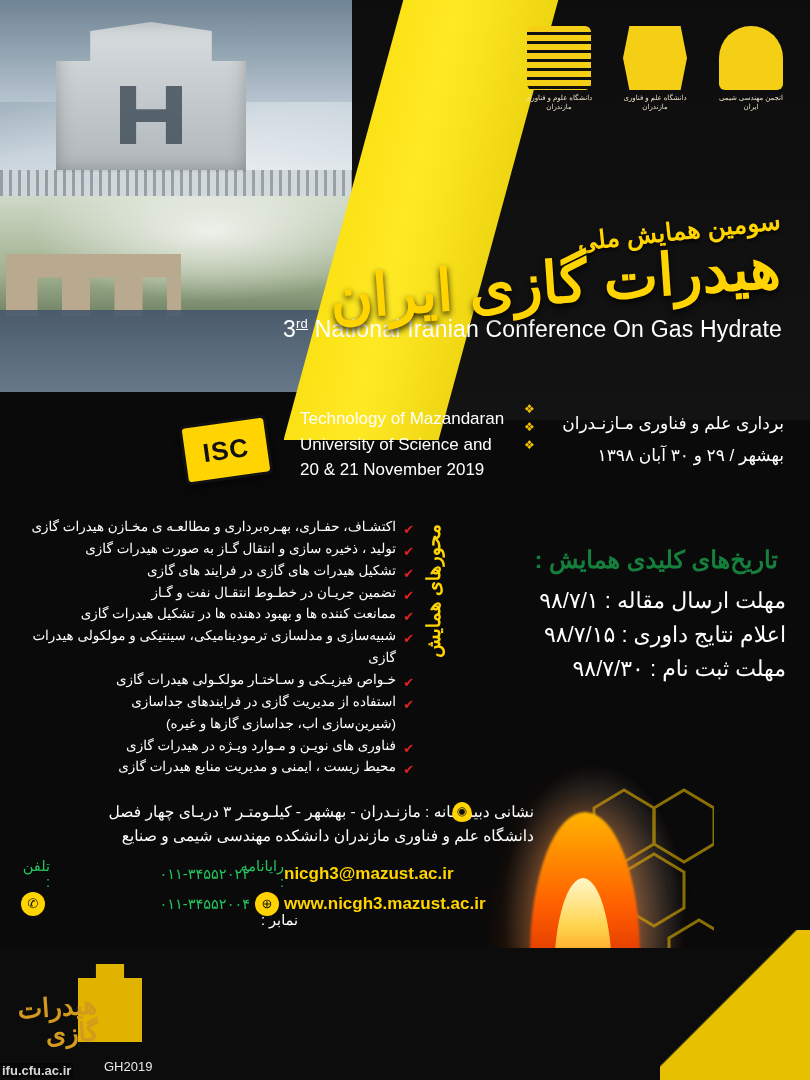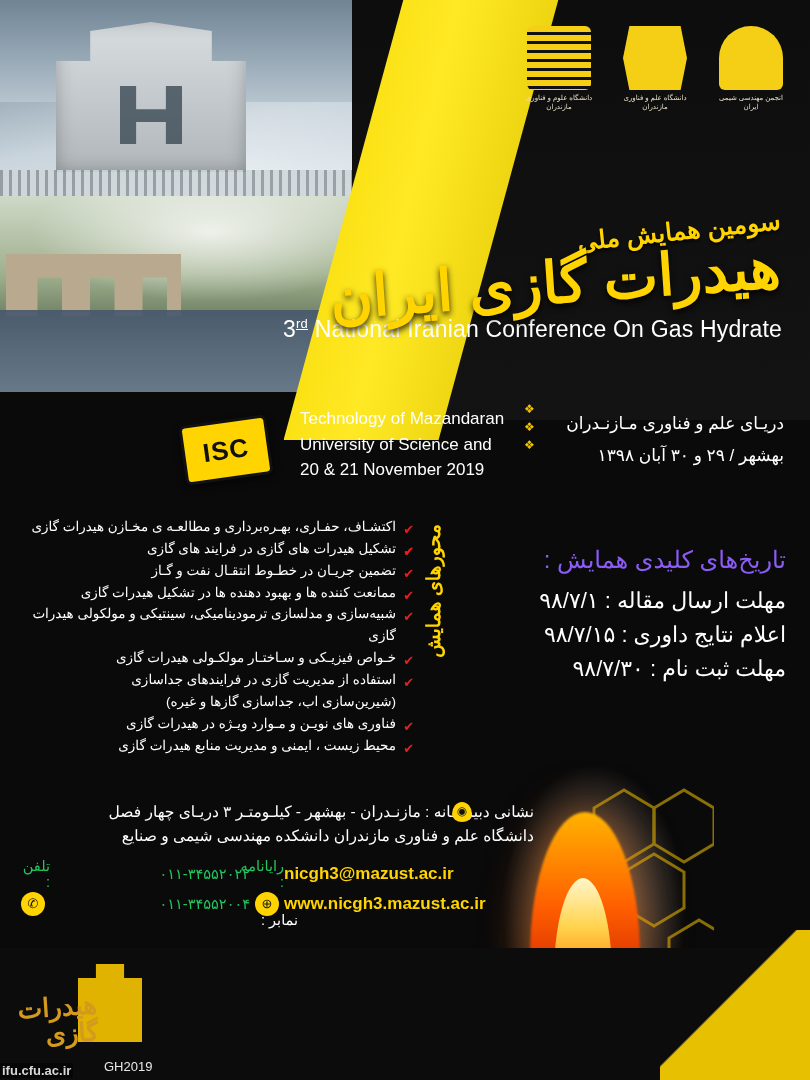--- a/index.html
+++ b/index.html
@@ -234,24 +234,24 @@
 
   
   .dates {
     position: absolute;
     right: 24px; top: 546px;
     width: 280px;
     direction: rtl;
     text-align: right;
   }
   .dates h3 {
-    margin: 0 0 10px 0;
-    color: #8b5cf6;
+    margin: 0 8px 10px 0;
+    color: #15803d;
     font-size: 24px;
-    font-weight: normal;
+    font-weight: bold;
   }
   .dates .row {
     color: #ffffff;
     font-size: 22px;
     line-height: 1.55;
     white-space: nowrap;
   }
 
   
   .flame-wrap {
@@ -426,30 +426,30 @@
 
   <div class="venue-row">
     <div class="isc-badge">ISC</div>
     <div class="venue-en">
       <div>Technology of Mazandaran</div>
       <div>University of Science and</div>
       <div>20 &amp; 21 November 2019</div>
     </div>
     <div class="diamonds">❖<br>❖<br>❖</div>
     <div class="venue-fa">
-      <div>دریـای علم و فناوری مـازنـدران</div>
+      <div>برداری علم و فناوری مـازنـدران</div>
       <div>بهشهر / ۲۹ و ۳۰ آبان ۱۳۹۸</div>
     </div>
   </div>
 
   <div class="axes-wrap">
     <div class="axes-title">محورهای همایش</div>
     <ul class="axes-list">
       <li><span class="tick">✔</span><span>اکتشـاف، حفـاری، بهـره‌برداری و مطالعـه ی مخـازن هیدرات گازی</span></li>
-      <li><span class="tick">✔</span></li>
+      <li><span class="tick">✔</span><span>تولید ، ذخیره سازی و انتقال گـاز به صورت هیدرات گازی</span></li>
       <li><span class="tick">✔</span><span>تشکیل هیدرات های گازی در فرایند های گازی</span></li>
       <li><span class="tick">✔</span><span>تضمین جریـان در خطـوط انتقـال نفت و گـاز</span></li>
       <li><span class="tick">✔</span><span>ممانعت کننده ها و بهبود دهنده ها در تشکیل هیدرات گازی</span></li>
       <li><span class="tick">✔</span><span>شبیه‌سازی و مدلسازی ترمودینامیکی، سینتیکی و مولکولی هیدرات گازی</span></li>
       <li><span class="tick">✔</span><span>خـواص فیزیـکی و سـاختـار مولکـولی هیدرات گازی</span></li>
       <li><span class="tick">✔</span><span>استفاده از مدیریت گازی در فرایندهای جداسازی</span></li>
       <li class="sub"><span>(شیرین‌سازی اب، جداسازی گازها و غیره)</span></li>
       <li><span class="tick">✔</span><span>فناوری های نویـن و مـوارد ویـژه در هیدرات گازی</span></li>
       <li><span class="tick">✔</span><span>محیط زیست ، ایمنی و مدیریت منابع هیدرات گازی</span></li>
     </ul>

